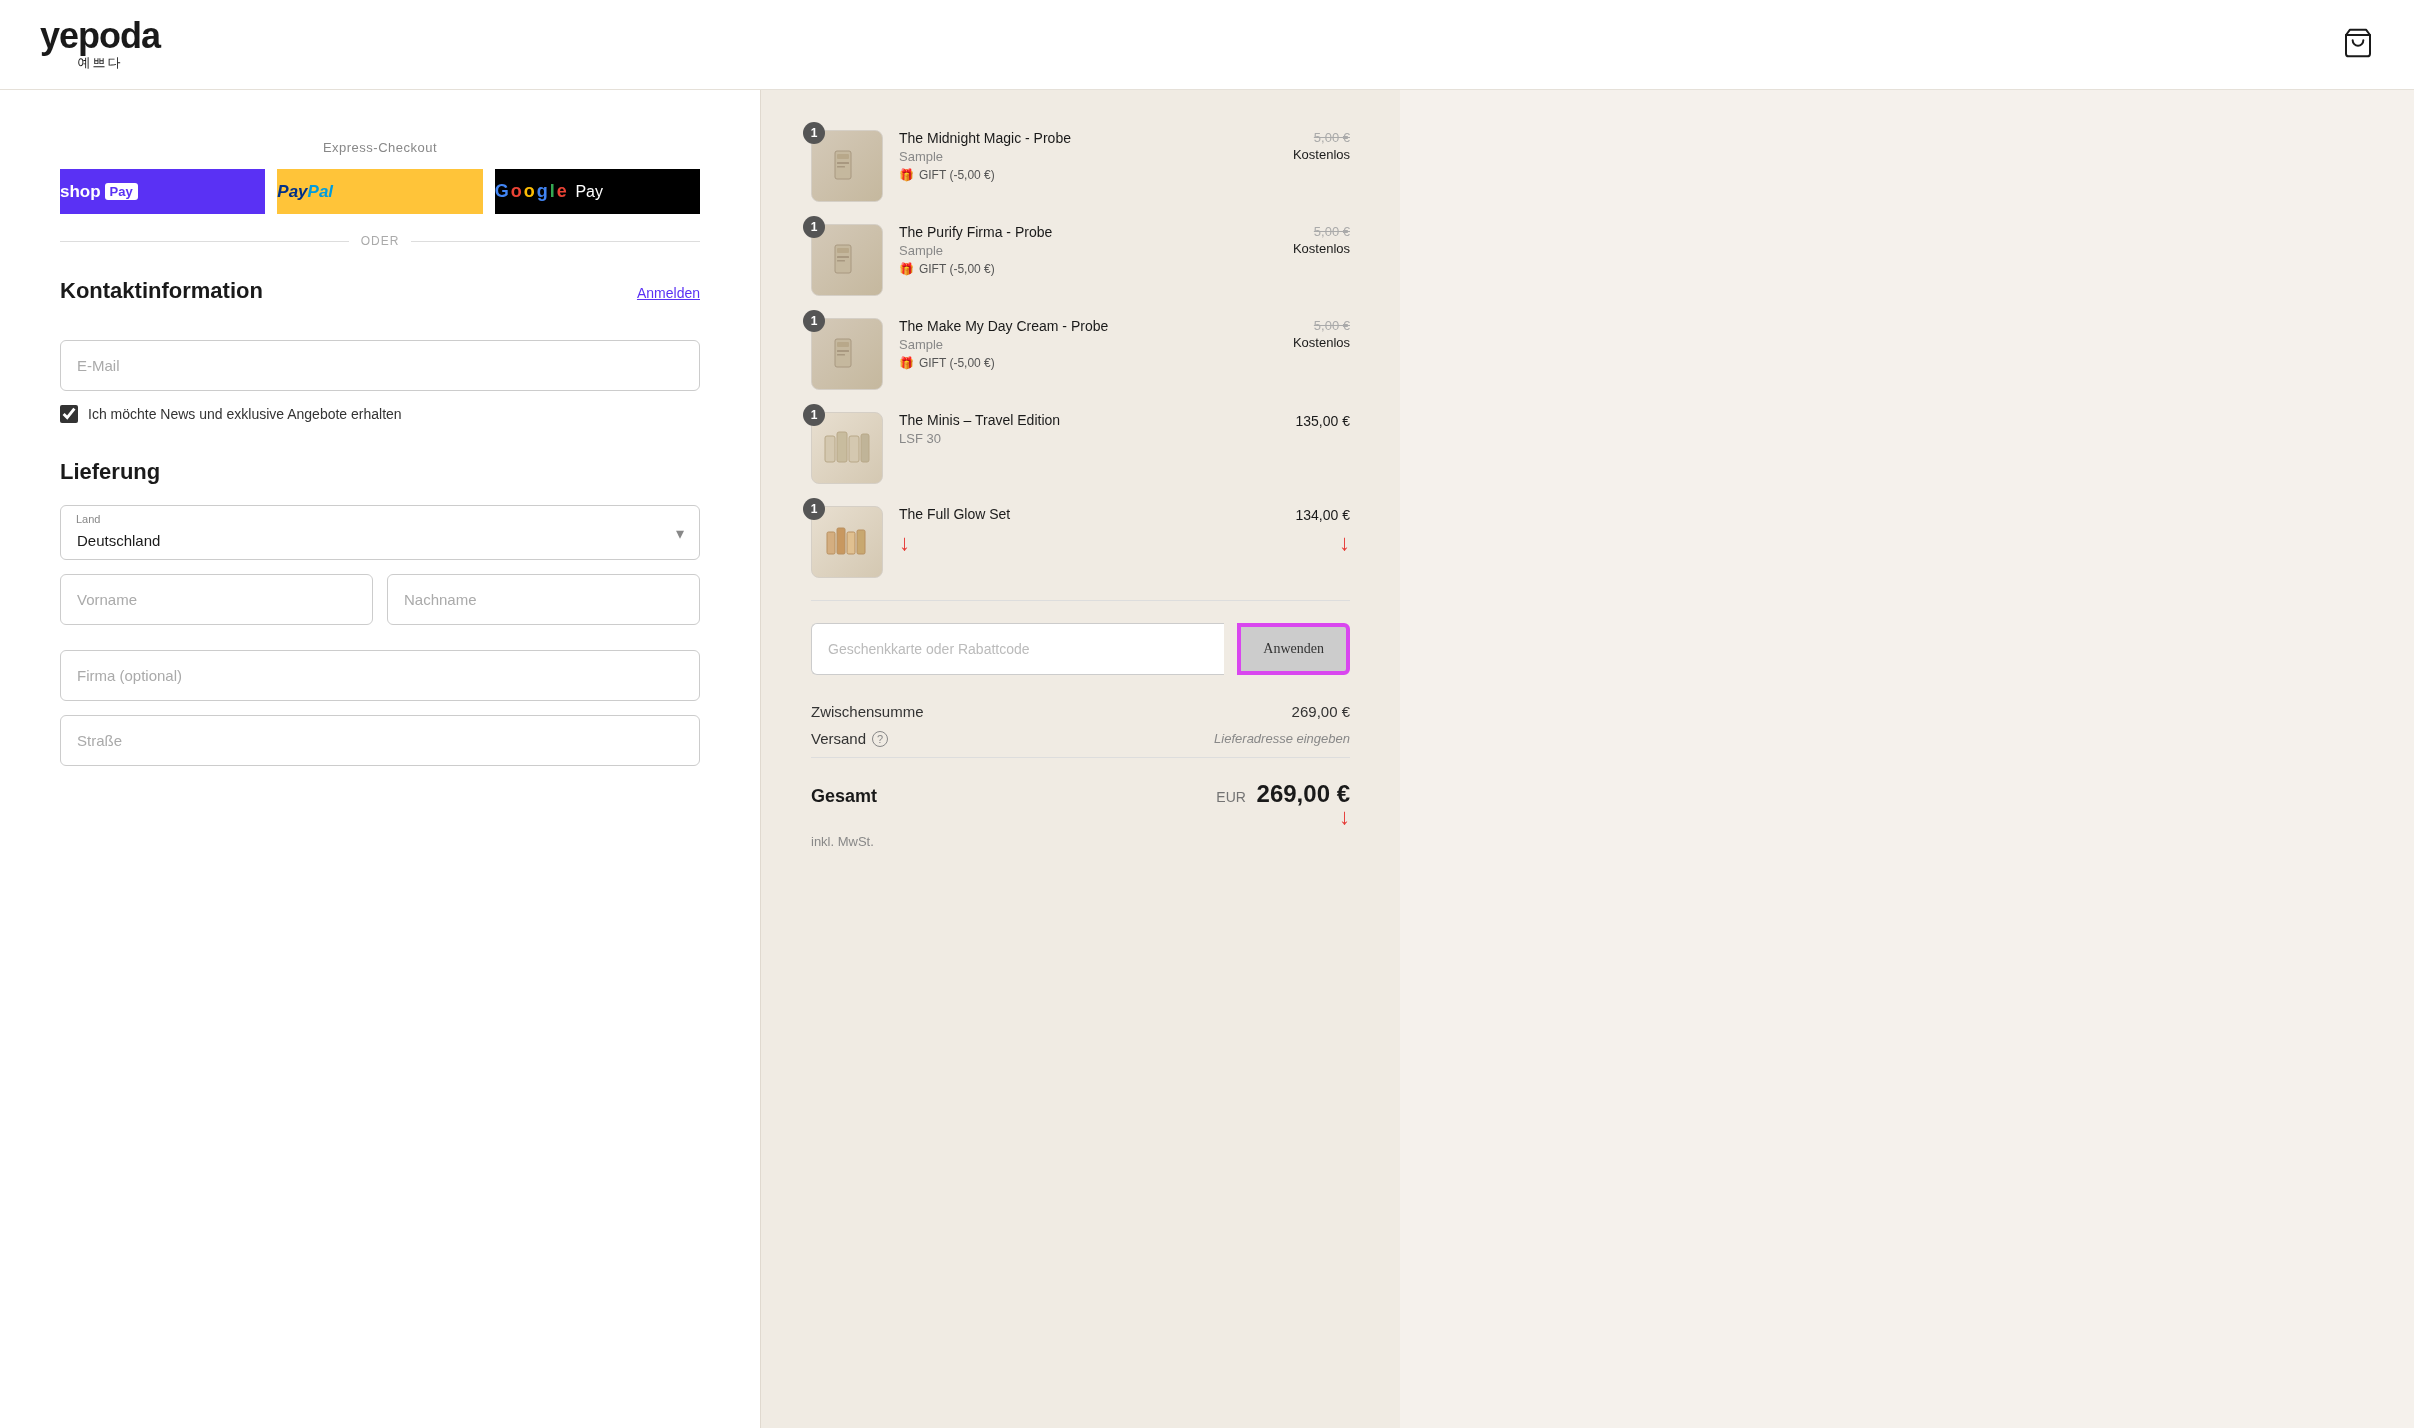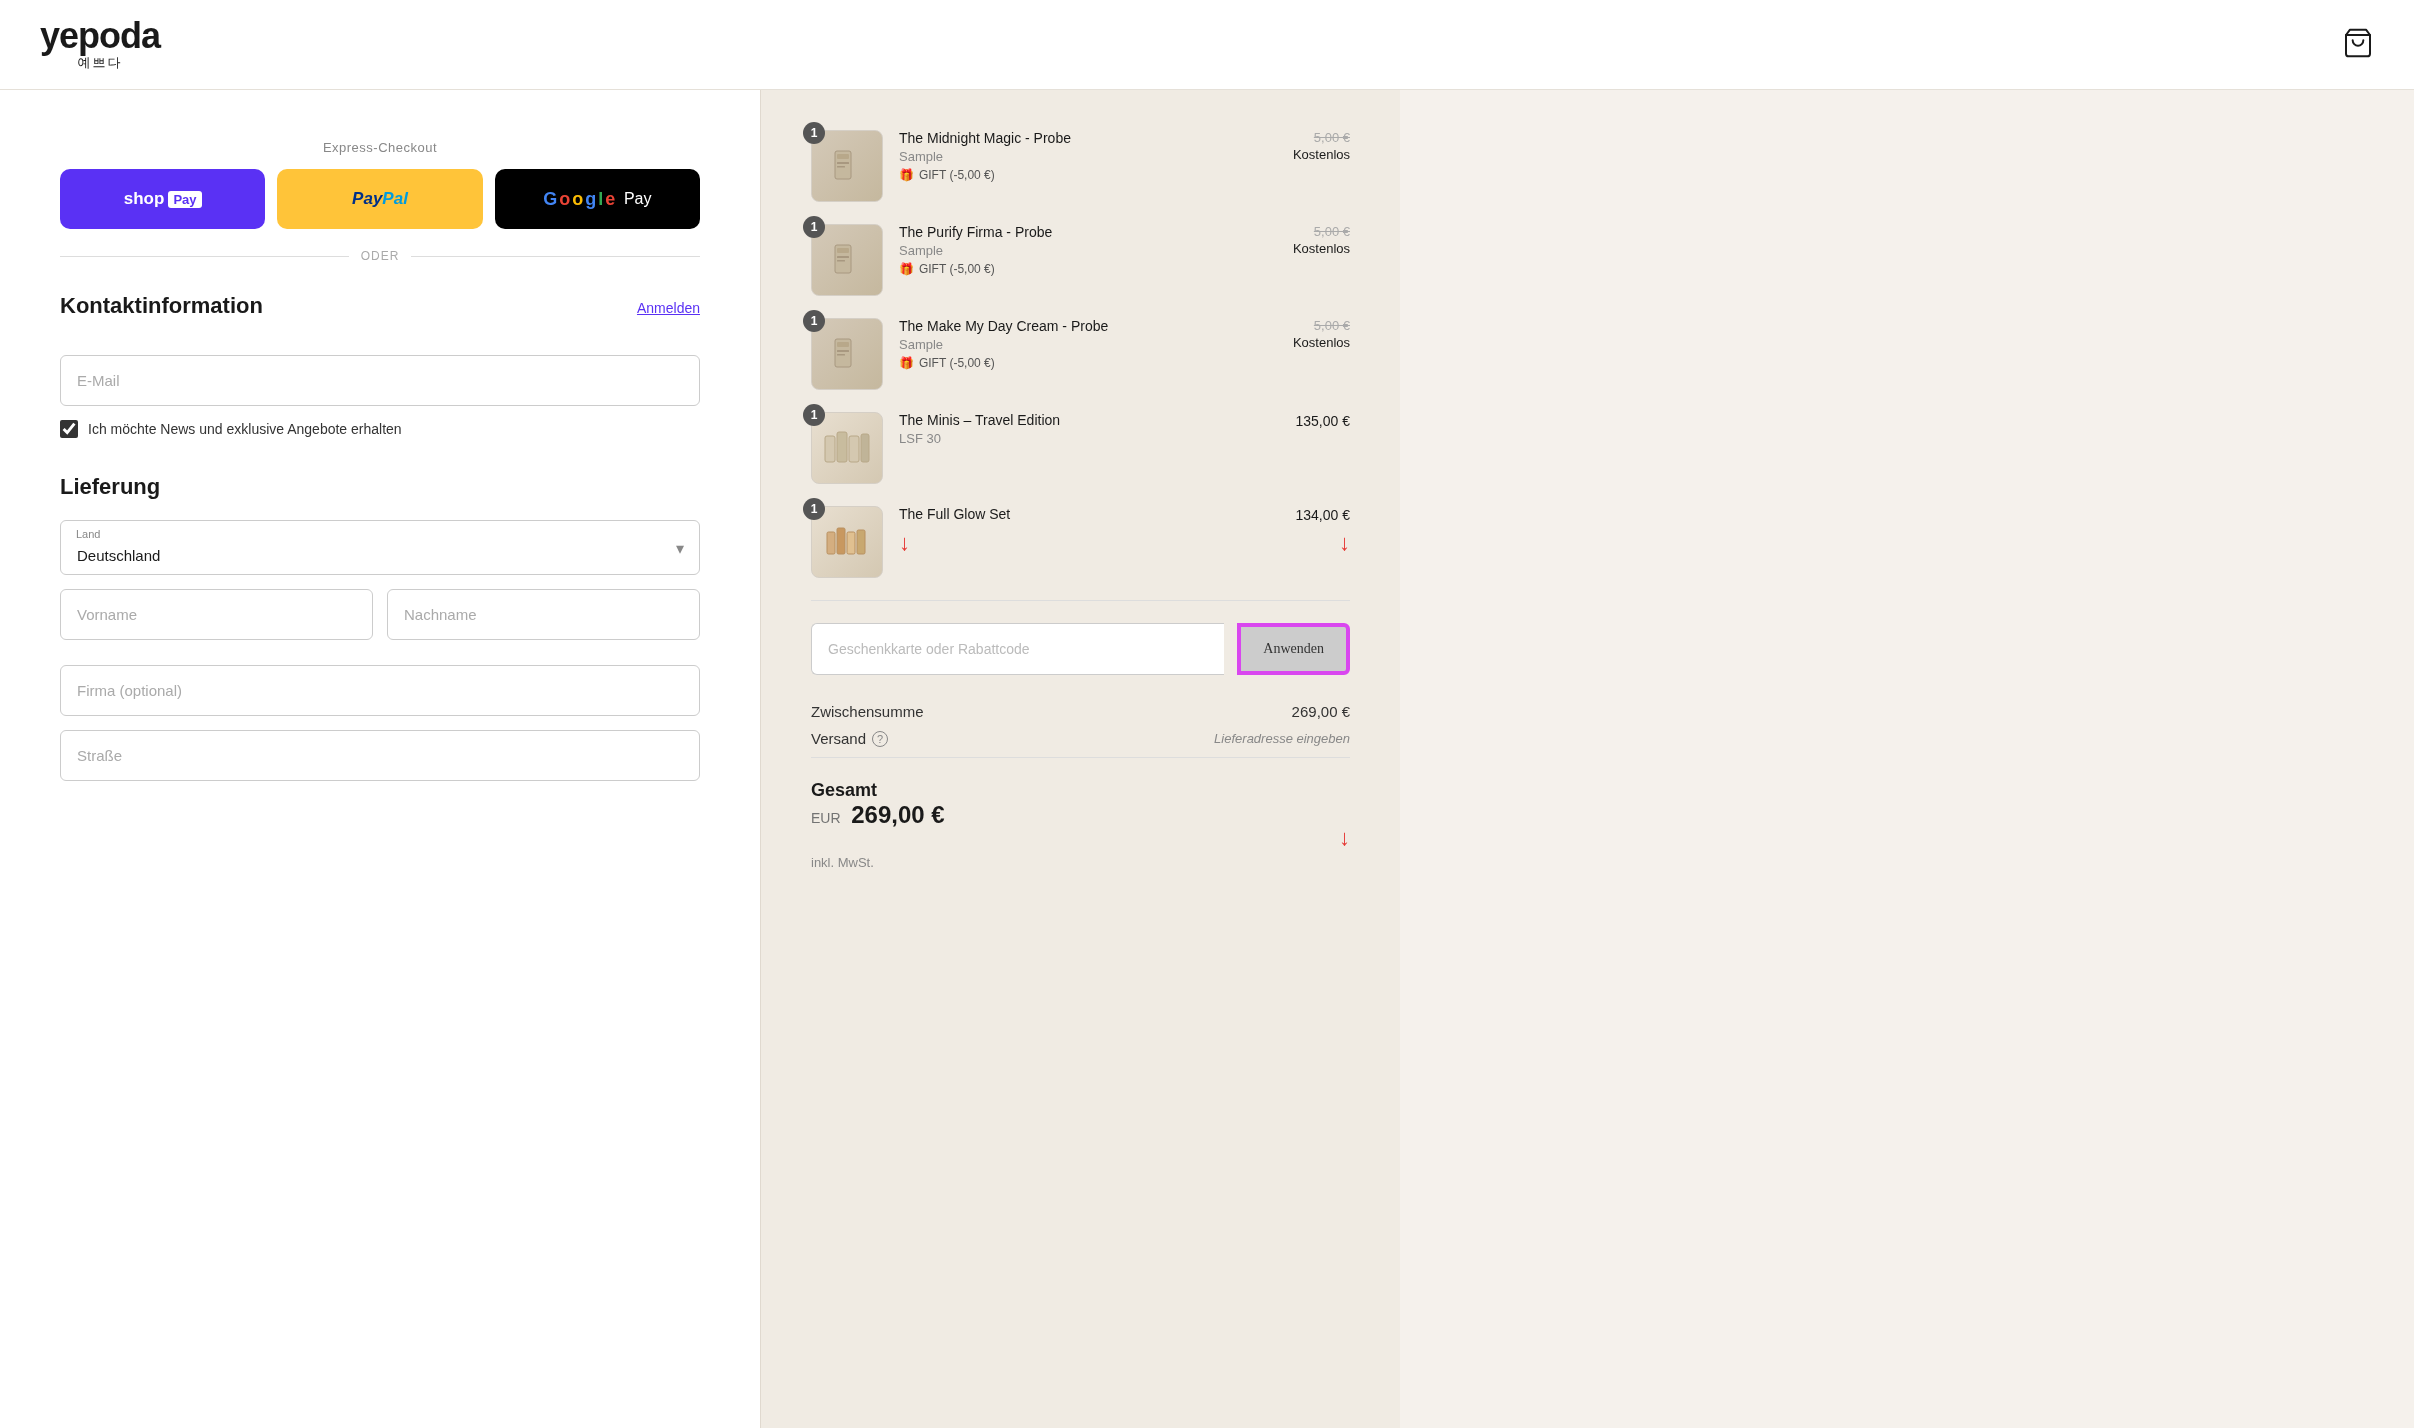--- a/index.html
+++ b/index.html
@@ -57,27 +57,27 @@
       margin-bottom: 14px;
       letter-spacing: 0.5px;
     }
     .payment-buttons {
       display: flex;
       gap: 12px;
       margin-bottom: 20px;
     }
     .pay-btn {
       flex: 1;
-      height: 60px;
+      height: 45px;
       border: none;
-      border-radius: 10px;
+      border-radius: 0;
       cursor: pointer;
       display: flex;
       align-items: center;
-      justify-content: center;
+      justify-content: flex-start;
       font-size: 16px;
       font-weight: 600;
     }
     .pay-btn.shoppay {
       background: #5a31f4;
       color: #fff;
     }
     .pay-btn.paypal {
       background: #ffc439;
       color: #003087;
@@ -326,21 +326,20 @@
       font-size: 13px;
       color: #888;
       font-style: italic;
     }
     .total-row {
       display: flex;
       justify-content: space-between;
       align-items: baseline;
       margin-top: 14px;
       margin-bottom: 4px;
-      flex-direction: column;
     }
     .total-label {
       font-size: 18px;
       font-weight: 700;
       color: #1a1a1a;
     }
     .total-value {
       font-size: 24px;
       font-weight: 700;
       color: #1a1a1a;

